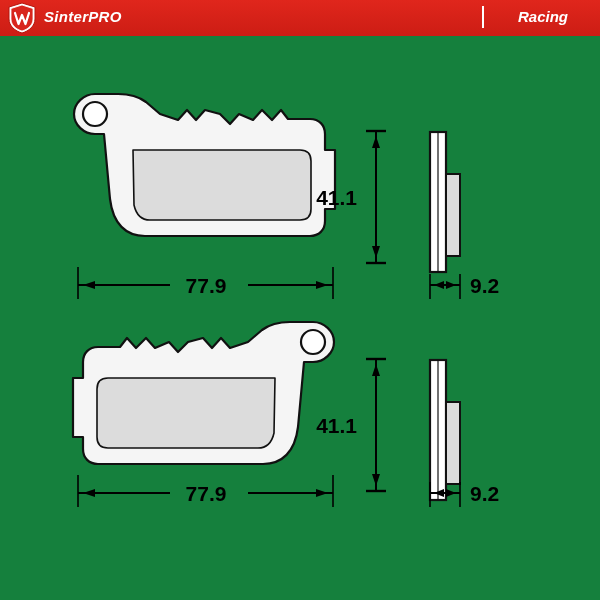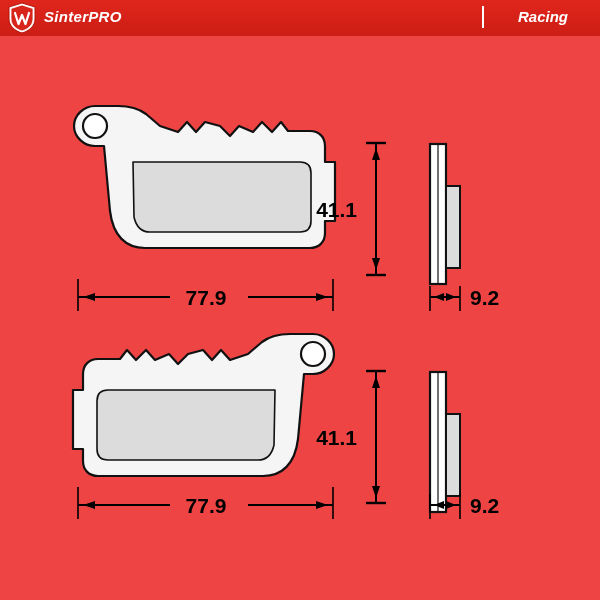--- a/index.html
+++ b/index.html
@@ -11,21 +11,21 @@
     width: 600px;
     height: 600px;
     font-family: "Liberation Sans", sans-serif;
     position: relative;
     overflow: hidden;
   }
   #page {
     position: relative;
     width: 600px;
     height: 600px;
-    background: #ef4444;
+    background: #15803d;
   }
   
   .header {
     position: absolute;
     left: 0;
     top: 0;
     width: 600px;
     height: 36px;
     background: #d8251c;
     background: linear-gradient(to bottom, #e0261c 0%, #cc1d14 100%);
@@ -64,21 +64,21 @@
     font-size: 15px;
     font-weight: bold;
     font-style: italic;
     color: #ffffff;
     text-align: right;
   }
   
   .canvas {
     position: absolute;
     left: 0;
-    top: 36px;
+    top: 24px;
     width: 600px;
     height: 564px;
   }
   svg.diagram {
     display: block;
     width: 600px;
     height: 564px;
   }
   .dimtext {
     font-family: "Liberation Sans", sans-serif;

